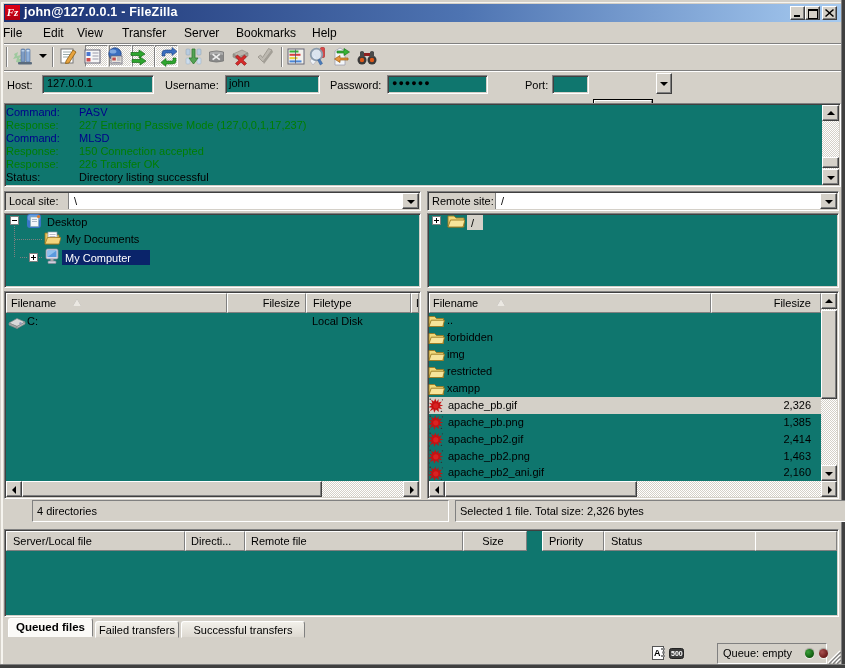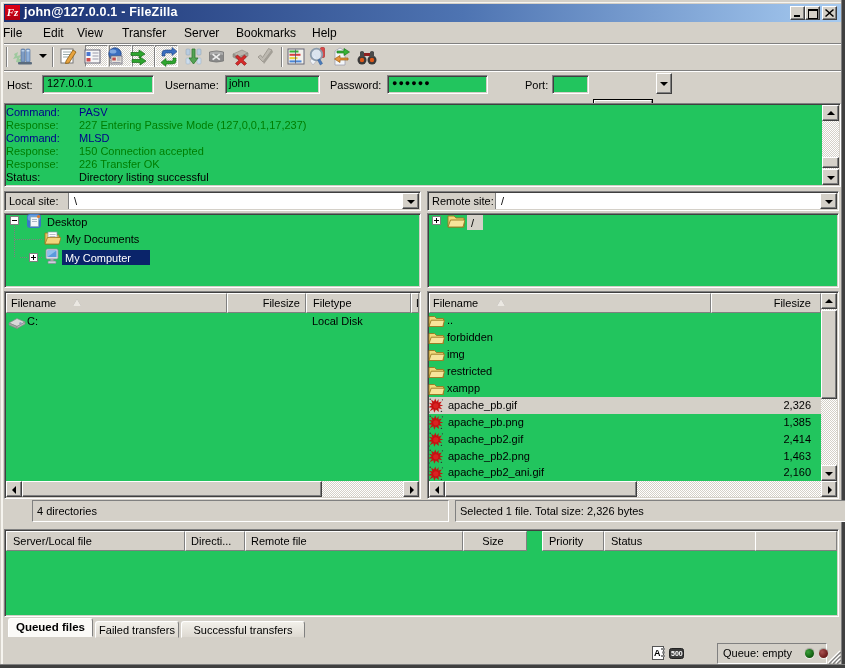--- a/index.html
+++ b/index.html
@@ -1,19 +1,19 @@
 <!DOCTYPE html>
 <html><head><meta charset="utf-8">
 <style>
 html,body{margin:0;padding:0;}
 body{width:845px;height:668px;position:relative;overflow:hidden;background:#D4D0C8;
  font-family:"Liberation Sans",sans-serif;font-size:11px;color:#000;}
 .a{position:absolute;}
 .sunken{border:1px solid;border-color:#808080 #fff #fff #808080;
- box-shadow:inset 1px 1px 0 #404040, inset -1px -1px 0 #d4d0c8;background:#22c55e;}
+ box-shadow:inset 1px 1px 0 #404040, inset -1px -1px 0 #d4d0c8;background:#0f766e;}
 .sunken1{border:1px solid;border-color:#808080 #fff #fff #808080;margin-left:28px;}
 .raised{border:1px solid;border-color:#fff #404040 #404040 #fff;
  box-shadow:inset -1px -1px 0 #808080;background:#D4D0C8;}
 .raisedh{border:1px solid;border-color:#fff #808080 #808080 #fff;background:#D4D0C8;}
 .etchv{width:0;border-left:1px solid #808080;border-right:1px solid #fff;}
 .etchh{height:0;border-top:1px solid #808080;border-bottom:1px solid #fff;}
 .checker{background-image:conic-gradient(#fff 0 25%, #d4d0c8 0 50%, #fff 0 75%, #d4d0c8 0);background-size:2px 2px;}
 .tri-u{width:0;height:0;border-left:4px solid transparent;border-right:4px solid transparent;border-bottom:4px solid #000;}
 .tri-d{width:0;height:0;border-left:4px solid transparent;border-right:4px solid transparent;border-top:4px solid #000;}
 .tri-l{width:0;height:0;border-top:4px solid transparent;border-bottom:4px solid transparent;border-right:4px solid #000;}

